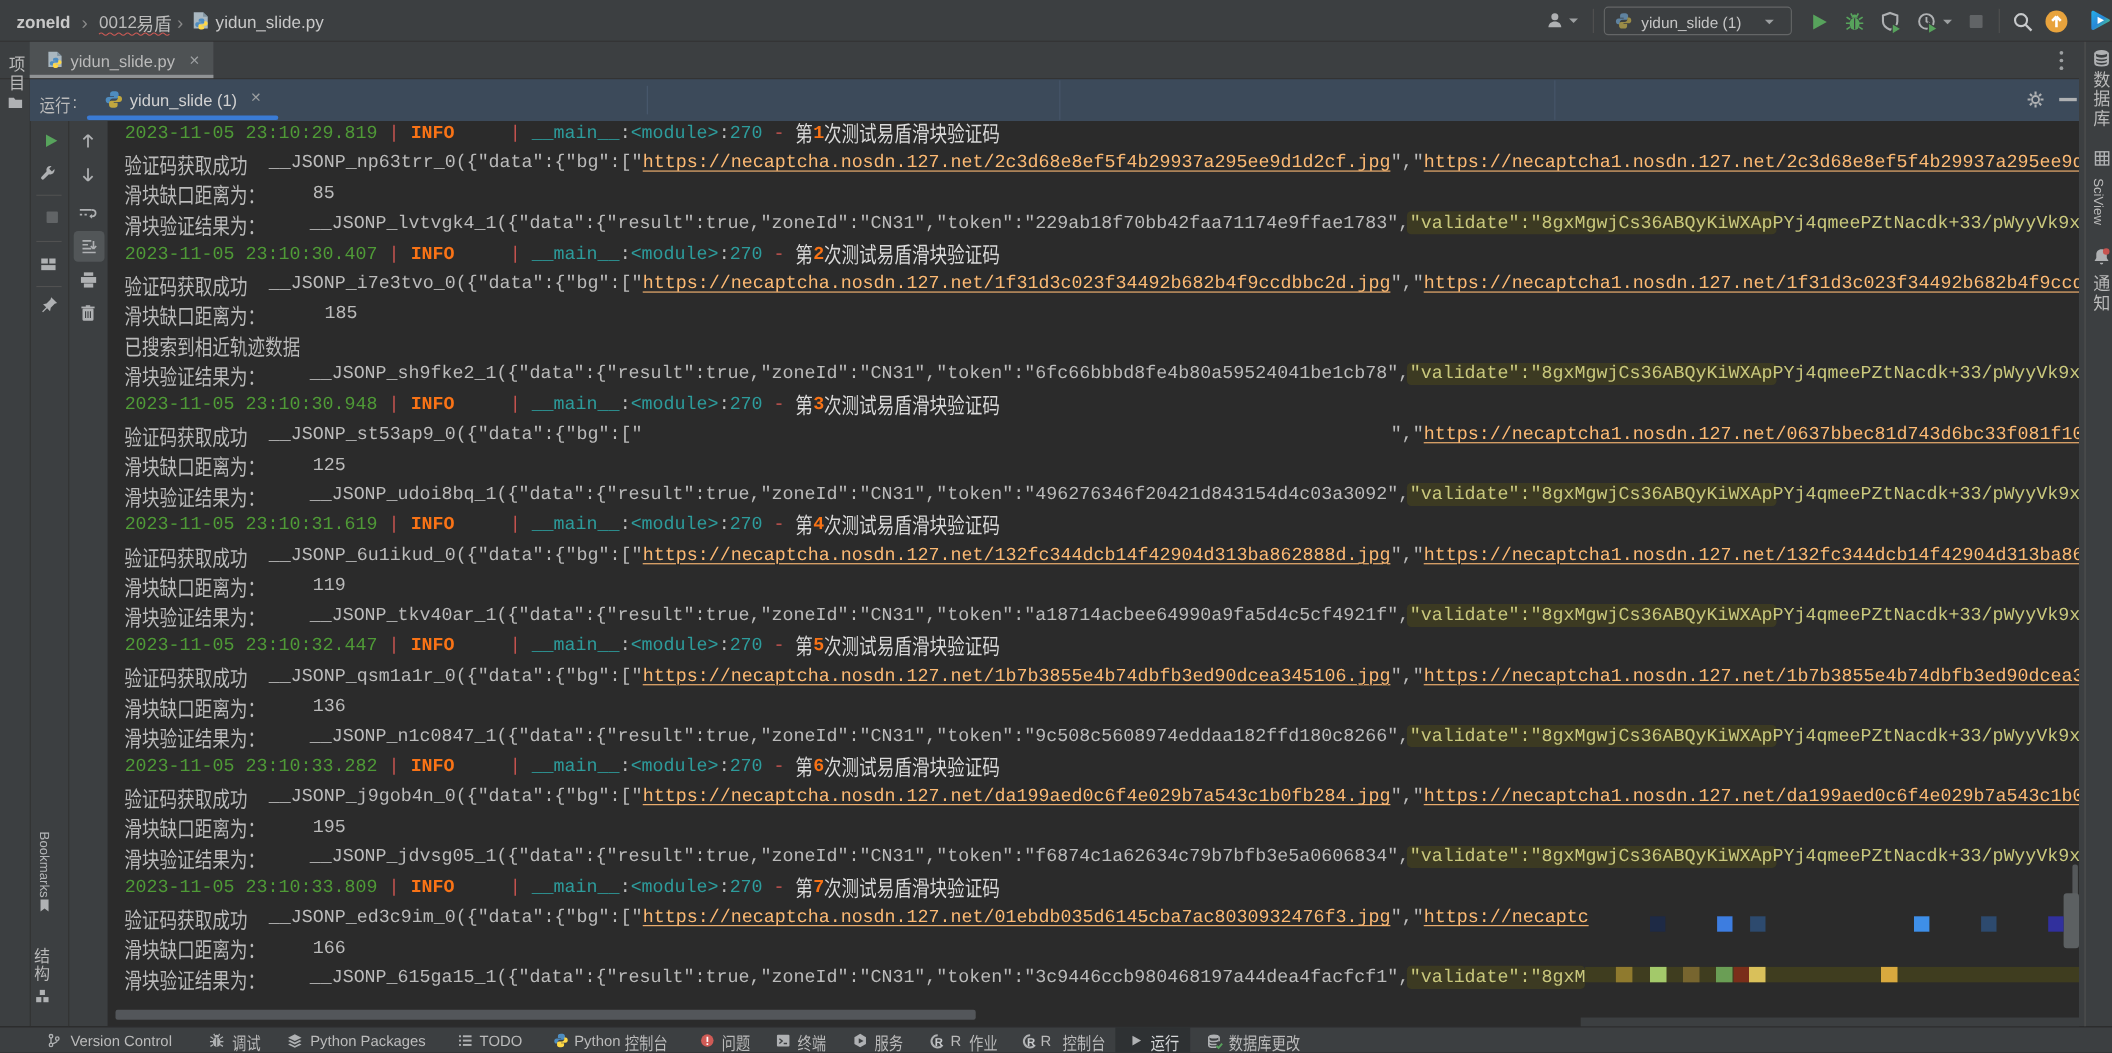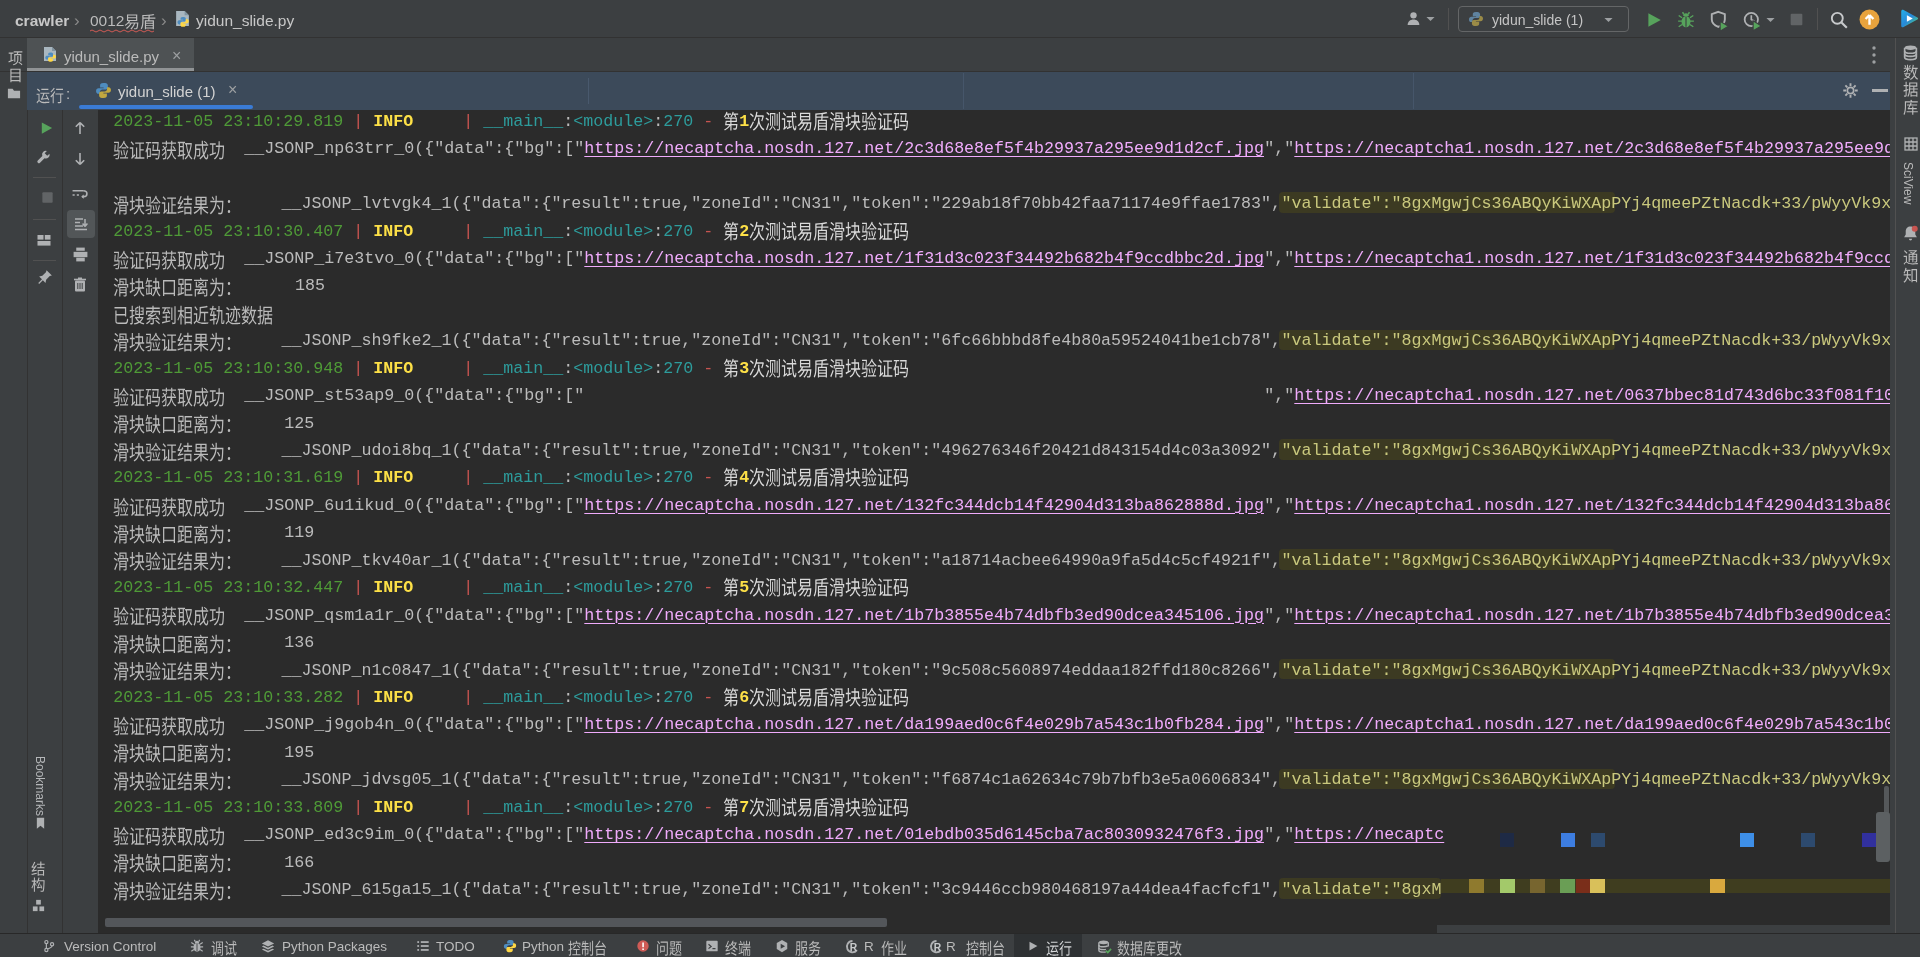--- a/index.html
+++ b/index.html
@@ -2,22 +2,22 @@
 <html><head><meta charset="utf-8"><style>
 *{margin:0;padding:0;box-sizing:border-box}
 html,body{width:1920px;height:957px;overflow:hidden;background:#2b2b2b}
 #root{position:absolute;inset:0;width:1920px;height:957px;font-family:"Liberation Sans",sans-serif;overflow:hidden}
 .abs{position:absolute}
 #cons{position:absolute;left:0;top:0;width:1890px;height:933px;overflow:hidden}
 .ln{position:absolute;left:0;width:1615px;height:27.43px;font-family:"Liberation Mono",monospace;font-size:16.664px;line-height:27.43px;white-space:pre}
 .ln span{position:absolute;top:0}
 .ln svg{position:absolute}
 .b{font-weight:bold}
-.g{color:#4f9a37}.r{color:#c75450}.c{color:#2d9c9c}.t{color:#bbbbbb}.w{color:#fde047}
-.l{color:#f0abfc;text-decoration:underline;text-underline-offset:3px;text-decoration-thickness:1.4px}
+.g{color:#4f9a37}.r{color:#c75450}.c{color:#2d9c9c}.t{color:#bbbbbb}.w{color:#f97316}
+.l{color:#fdba74;text-decoration:underline;text-underline-offset:3px;text-decoration-thickness:1.4px}
 .y{color:#c9c87d;z-index:2}
 .hl{position:absolute;top:2.3px;height:20.5px;background:#3c3a22;border-radius:4px;z-index:1}
 svg{overflow:visible}
 .vtx{writing-mode:vertical-rl;font-size:12px;font-family:"Liberation Sans",sans-serif}
 </style></head><body>
 <div id="root">
 <svg style="position:absolute;width:0;height:0">
       <defs>
         <path id="u4e1a" d="M854 273C814 383 743 529 688 620L750 652C806 559 874 421 922 305ZM82 291C135 403 194 556 219 644L294 616C266 528 204 381 152 270ZM585 53L585 834L417 834L417 52L340 52L340 834L60 834L60 908L943 908L943 834L661 834L661 53Z" fill="currentColor"></path>
         <path id="u4e3a" d="M162 96C202 143 247 207 267 248L335 215C314 174 267 112 226 68ZM499 509C550 570 609 654 635 707L701 671C674 619 613 538 561 479ZM411 42L411 160C411 198 410 238 407 281L82 281L82 356L399 356C374 534 295 735 55 891C73 903 101 929 114 946C370 776 452 552 476 356L821 356C807 696 791 830 761 861C750 873 739 876 717 875C693 875 630 875 562 869C577 891 587 924 588 947C650 950 713 952 748 949C785 945 808 937 831 908C870 862 884 721 900 320C900 308 901 281 901 281L484 281C486 239 487 198 487 161L487 42Z" fill="currentColor"></path>
@@ -80,21 +80,21 @@
     <div class="abs" style="left:0px;top:38px;width:1920px;height:34px;background:#3c3f41;border-bottom:1px solid #323232"></div>
     <div class="abs" style="left:27px;top:72px;width:1868px;height:38px;background:#3c4a5a"></div>
     <div class="abs" style="left:0px;top:72px;width:27px;height:38px;background:#3c3f41"></div>
     <div class="abs" style="left:0px;top:110px;width:98px;height:823px;background:#3c3f41"></div>
     <div class="abs" style="left:98px;top:110px;width:1792px;height:823px;background:#2b2b2b"></div>
     <div class="abs" style="left:1890px;top:38px;width:30px;height:895px;background:#3c3f41"></div>
     <div class="abs" style="left:0px;top:933px;width:1920px;height:24px;background:#3c3f41;border-top:1px solid #282828"></div>
     <div class="abs" style="left:27px;top:110px;width:1px;height:823px;background:#323232"></div>
     <div class="abs" style="left:62px;top:110px;width:1px;height:823px;background:#323232"></div>
     <div class="abs" style="left:1895px;top:38px;width:1px;height:895px;background:#515151"></div>
-    <div class="abs" style="left:15px;top:11px;font-family:'Liberation Sans',sans-serif;font-size:15.5px;line-height:19.5px;color:#c8c8c8;font-weight:bold;;white-space:pre">crawler</div>
+    <div class="abs" style="left:15px;top:11px;font-family:'Liberation Sans',sans-serif;font-size:15.5px;line-height:19.5px;color:#c8c8c8;font-weight:bold;;white-space:pre">zoneId</div>
     <div class="abs" style="left:74px;top:10px;font-family:'Liberation Sans',sans-serif;font-size:17px;line-height:21px;color:#8a8a8a;;white-space:pre">›</div>
     <div class="abs" style="left:90px;top:11px;font-family:'Liberation Sans',sans-serif;font-size:15.5px;line-height:19.5px;color:#bbbbbb;;white-space:pre">0012</div>
     <svg style="width:32.00px;height:17.00px;position:absolute;left:124.00px;top:13.00px;color:#bbbbbb;" viewBox="0 0 2000 1000" preserveAspectRatio="none">
       <use href="#u6613" x="0"></use>
       <use href="#u76fe" x="1000"></use>
     </svg>
     <svg class="abs" style="left:90px;top:29px;width:68px;height:4px" viewBox="0 0 68 4">
       <path d="M0 2q2 -2 4 0t4 0t4 0t4 0t4 0t4 0t4 0t4 0t4 0t4 0t4 0t4 0t4 0t4 0t4 0t4 0" stroke="#cf5b56" stroke-width="1" fill="none"></path>
     </svg>
     <div class="abs" style="left:161px;top:10px;font-family:'Liberation Sans',sans-serif;font-size:17px;line-height:21px;color:#8a8a8a;;white-space:pre">›</div>
@@ -464,20 +464,30 @@
         </svg></div>
       <div class="ln" style="top:135.33px"><svg style="width:112.00px;height:20.40px;position:absolute;left:113.30px;top:4.60px;color:#bbbbbb;" viewBox="0 0 7000 1000" preserveAspectRatio="none">
           <use href="#u9a8c" x="0"></use>
           <use href="#u8bc1" x="1000"></use>
           <use href="#u7801" x="2000"></use>
           <use href="#u83b7" x="3000"></use>
           <use href="#u53d6" x="4000"></use>
           <use href="#u6210" x="5000"></use>
           <use href="#u529f" x="6000"></use>
         </svg><span class="t" style="left:244.30px">__JSONP_np63trr_0({"data":{"bg":["</span><span class="l" style="left:584.30px">https://necaptcha.nosdn.127.net/2c3d68e8ef5f4b29937a295ee9d1d2cf.jpg</span><span class="t" style="left:1264.30px">","</span><span class="l" style="left:1294.30px">https://necaptcha1.nosdn.127.net/2c3d68e8ef5f4b29937a295ee9d1d2cf.jpg</span></div>
+      <div class="ln" style="top:162.76px"><svg style="width:128.00px;height:20.40px;position:absolute;left:113.30px;top:4.60px;color:#bbbbbb;" viewBox="0 0 8000 1000" preserveAspectRatio="none">
+          <use href="#u6ed1" x="0"></use>
+          <use href="#u5757" x="1000"></use>
+          <use href="#u7f3a" x="2000"></use>
+          <use href="#u53e3" x="3000"></use>
+          <use href="#u8ddd" x="4000"></use>
+          <use href="#u79bb" x="5000"></use>
+          <use href="#u4e3a" x="6000"></use>
+          <use href="#uff1a" x="7000"></use>
+        </svg><span class="t" style="left:284.30px">85</span></div>
       <div class="ln" style="top:190.19px"><svg style="width:128.00px;height:20.40px;position:absolute;left:113.30px;top:4.60px;color:#bbbbbb;" viewBox="0 0 8000 1000" preserveAspectRatio="none">
           <use href="#u6ed1" x="0"></use>
           <use href="#u5757" x="1000"></use>
           <use href="#u9a8c" x="2000"></use>
           <use href="#u8bc1" x="3000"></use>
           <use href="#u7ed3" x="4000"></use>
           <use href="#u679c" x="5000"></use>
           <use href="#u4e3a" x="6000"></use>
           <use href="#uff1a" x="7000"></use>
         </svg><span class="t" style="left:281.50px">__JSONP_lvtvgk4_1({"data":{"result":true,"zoneId":"CN31","token":"229ab18f70bb42faa71174e9ffae1783",</span><div class="hl" style="left:1278.50px;right:0"></div><span class="y" style="left:1281.50px">"validate":"8gxMgwjCs36ABQyKiWXApPYj4qmeePZtNacdk+33/pWyyVk9x</span></div>

